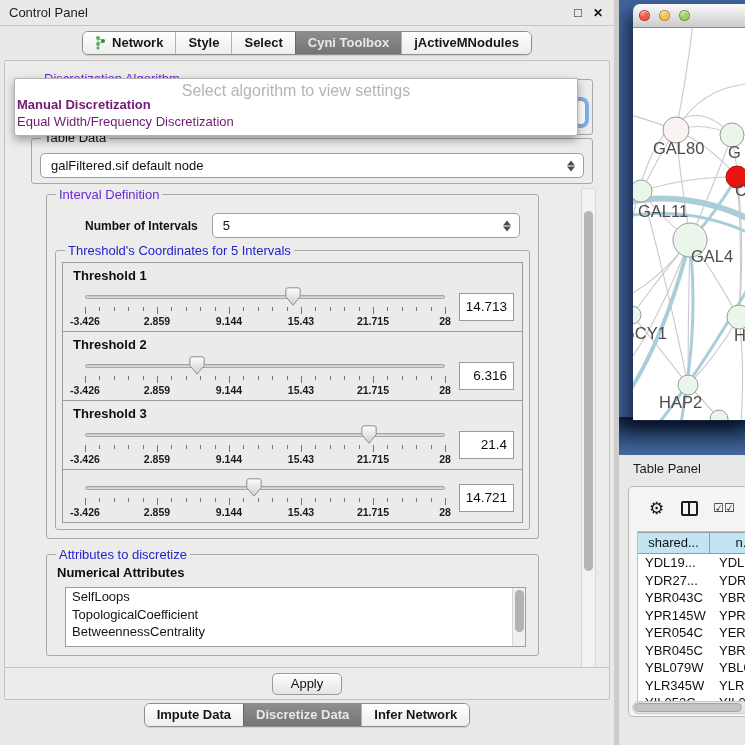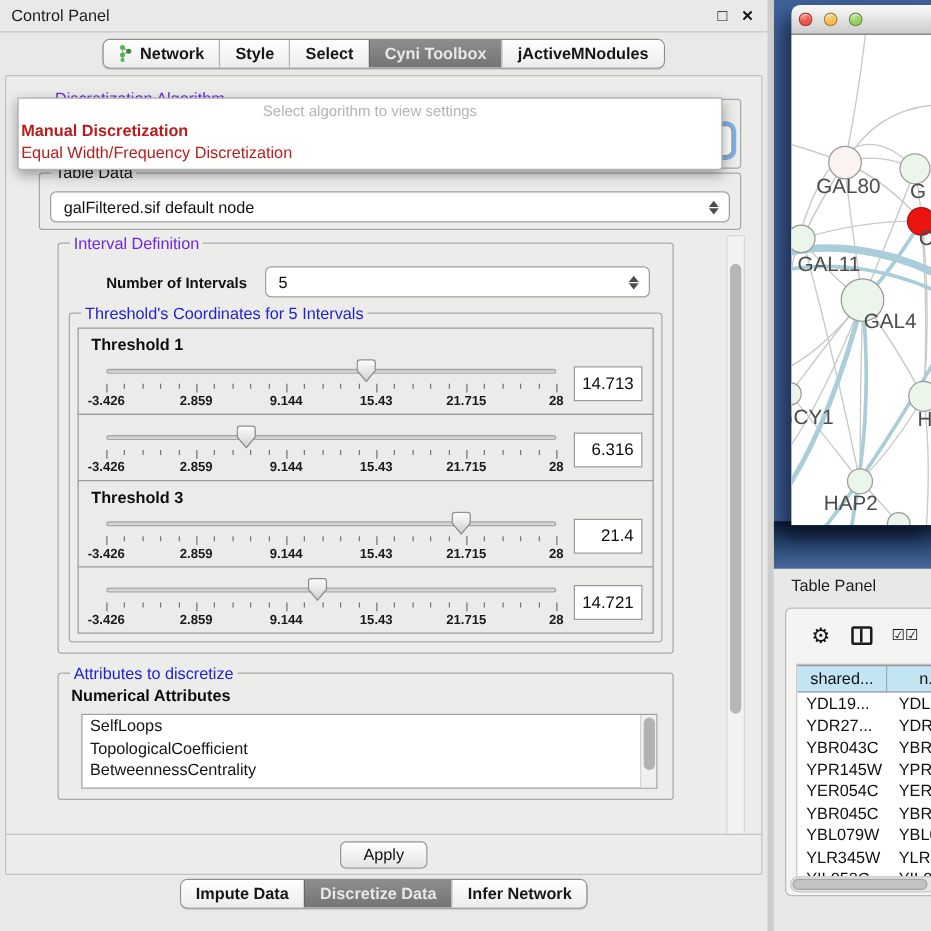--- a/index.html
+++ b/index.html
@@ -46,22 +46,22 @@
   .stepper::before { top:1px; border-bottom:5px solid #4c4c4c; }
   .stepper::after  { bottom:1px; border-top:5px solid #4c4c4c; }
 
   .grp1 { left:26px; top:18px; width:562px; height:56px; }
   .grp2 { left:26px; top:77px; width:562px; height:46px; }
   .grp2 .combo { left:8px; right:8px; top:14px; }
 
   .popup { position:absolute; left:9px; top:17px; width:564px; background:#ffffff;
     border:1px solid #b3b3b3; border-radius:0 0 3px 3px; z-index:20;
     box-shadow:0 4px 10px rgba(0,0,0,.35); padding-bottom:5px; }
-  .popup .ph { text-align:center; color:#b4b4b4; font-size:12px; padding-top:3px; height:17px; }
-  .popup .item { font-size:13px; color:#b91c1c; padding-left:2px; height:17px; line-height:17px; cursor:default; }
+  .popup .ph { text-align:center; color:#b4b4b4; font-size:16px; padding-top:3px; height:17px; }
+  .popup .item { font-size:13px; color:#701a75; padding-left:2px; height:17px; line-height:17px; cursor:default; }
   .popup .item.first { font-weight:bold; }
 
   .scrollwrap { position:absolute; left:9px; top:127px; width:582px; height:480px; }
   .scrollcontent { position:absolute; left:0; top:0; right:17px; bottom:0; overflow:hidden; }
   .vscroll { position:absolute; right:0; top:0; bottom:0; width:15px; background:#f2f2f0;
     border:1px solid #d8d8d6; border-radius:2px; }
   .vscroll .thumb { position:absolute; left:2px; right:2px; top:22px; height:360px;
     background:#b6b6b6; border-radius:6px; }
 
   .grpInterval { position:relative; margin:6px 40px 0 32px; border:1px solid #a9a9a9;
@@ -276,20 +276,21 @@
                         <span style="left: 40%;">9.144</span>
                         <span style="left: 60%;">15.43</span>
                         <span style="left: 80%;">21.715</span>
                         <span style="left: 100%;">28</span>
                       </div>
                     </div>
                     <div class="valbox">14.713</div>
                   </div>
                 </div>
                 <div class="thr">
+                  <div class="ttl">Threshold 2</div>
                   <div class="row">
                     <div class="slider">
                       <div class="track"></div>
                       <div class="handle" style="left: 30.9998%;"><svg width="16" height="19" viewBox="0 0 16 19">
                           <path d="M3 0.8 H13 Q15.2 0.8 15.2 3 V9.6 L8 18.2 L0.8 9.6 V3 Q0.8 0.8 3 0.8 Z" fill="url(#hgrad)" stroke="#8e8e8e" stroke-width="1"></path>
                         </svg></div>
                       <div class="ticks">
                         <span class="tick major" style="left: 0%;"></span>
                         <span class="tick" style="left: 4%;"></span>
                         <span class="tick" style="left: 8%;"></span>

